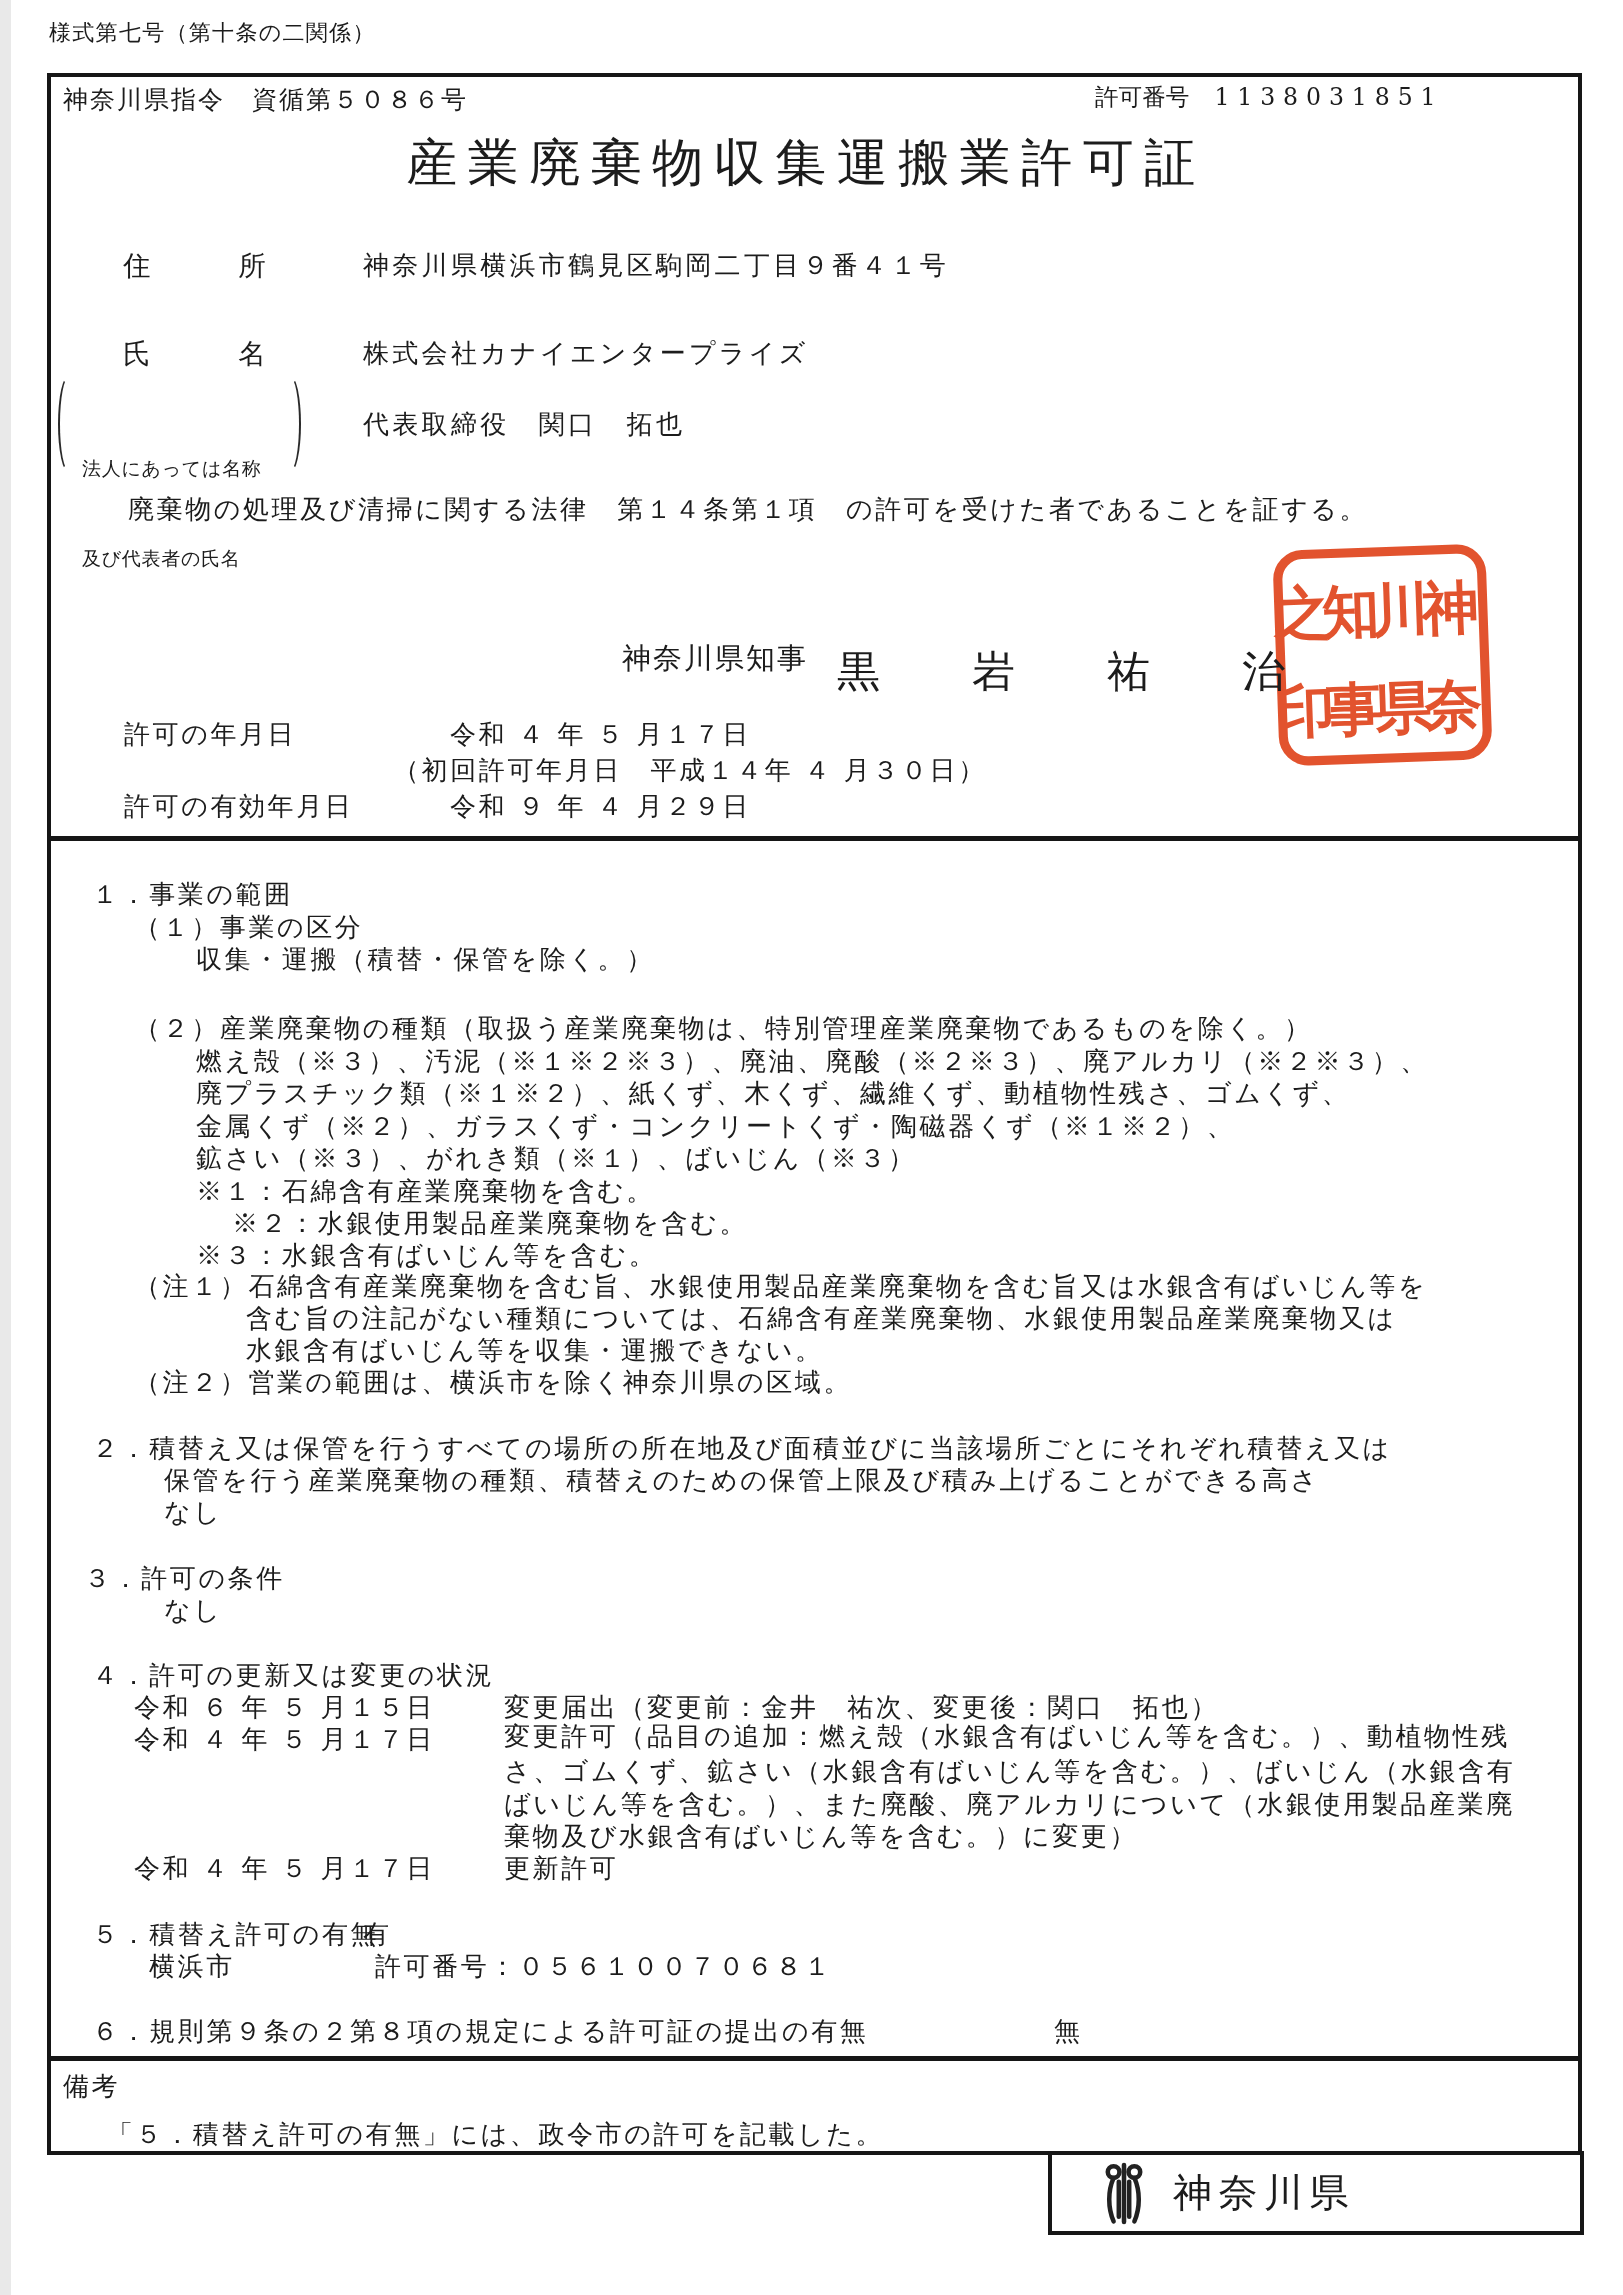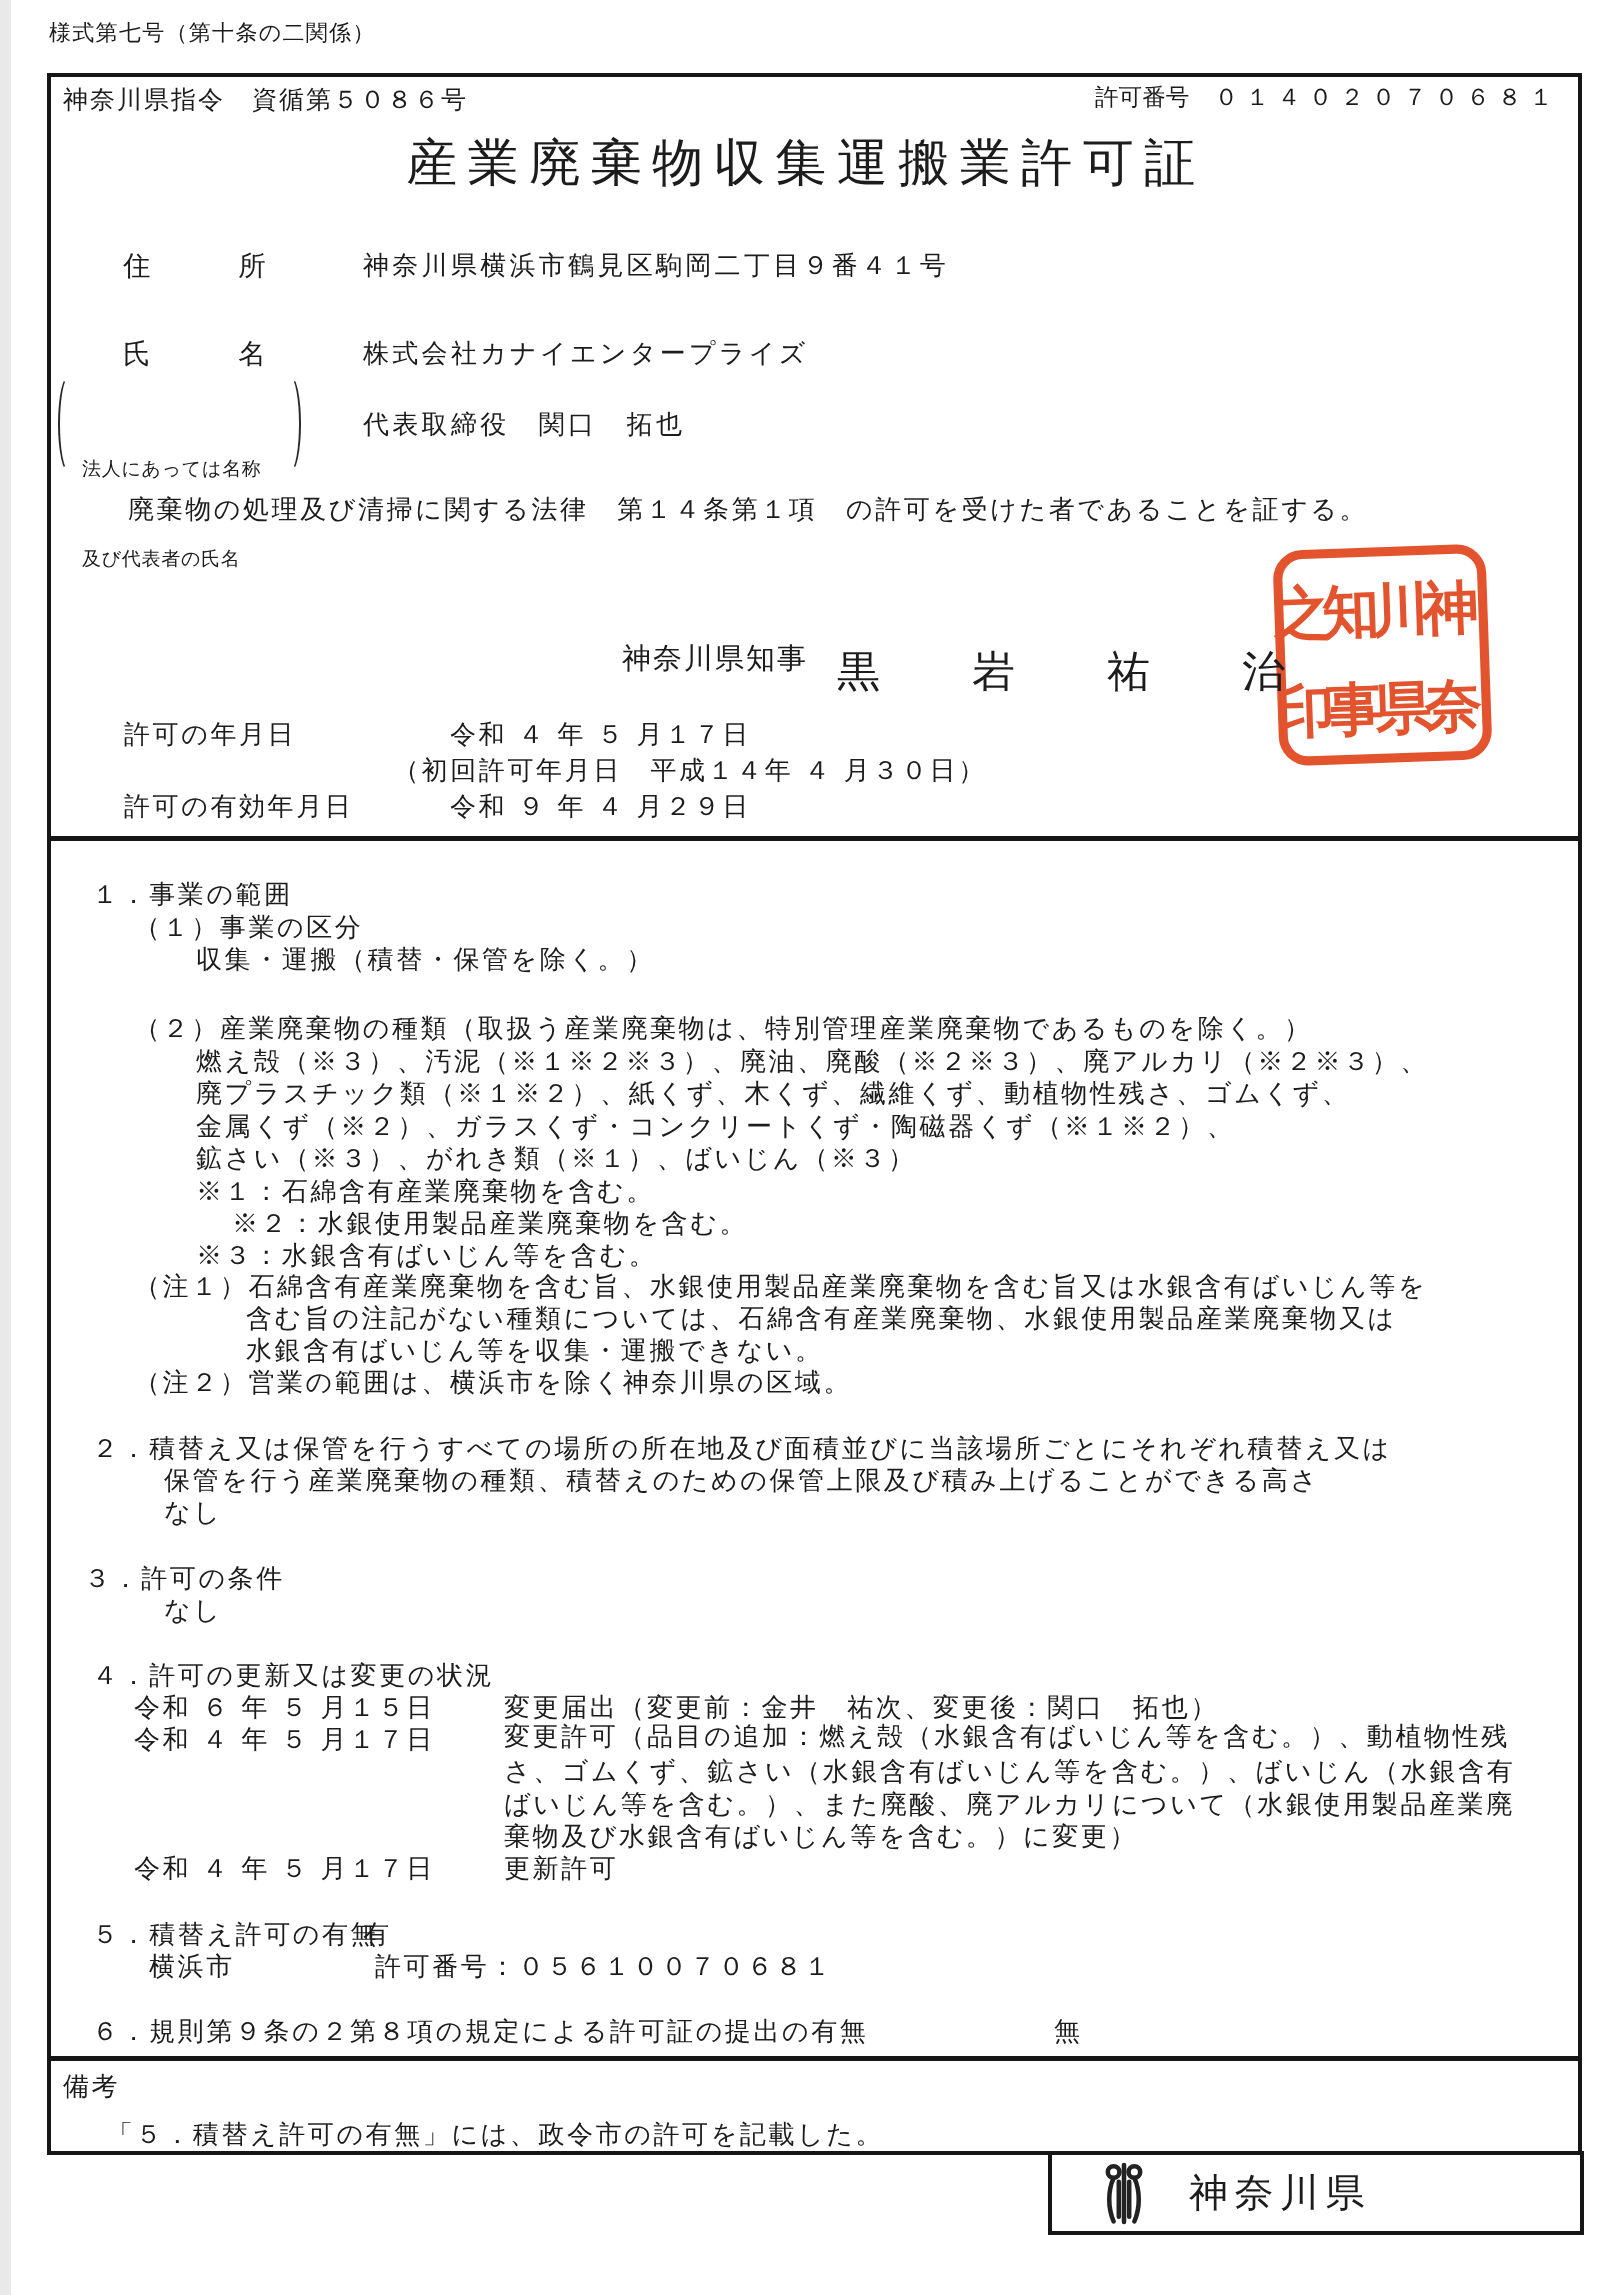--- a/index.html
+++ b/index.html
@@ -35,35 +35,35 @@
   .divider{position:absolute;left:47px;width:1535px;height:4.6px;background:#161616;}
   .bline{position:absolute;font-size:26px;letter-spacing:2.6px;white-space:pre;line-height:1.1;}
   .remarks-label{left:63px;top:2072px;font-size:26px;letter-spacing:2.6px;}
   .remarks-text{left:107px;top:2120px;font-size:26px;letter-spacing:2.6px;}
   .pref-box{
     position:absolute;left:1048px;top:2151px;width:536px;height:84px;
     border:4.6px solid #161616;box-sizing:border-box;background:#fff;
     display:flex;align-items:center;z-index:4;
   }
   .pref-box .emblem{margin-left:48px;}
-  .pref-name{font-size:39px;letter-spacing:6.5px;margin-left:41px;}
+  .pref-name{font-size:39px;letter-spacing:6.5px;margin-left:25px;}
 </style>
 </head>
 <body>
 
 <div class="scan-edge"></div>
 
 <div class="abs form-label">様式第七号（第十条の二関係）</div>
 
 <div class="main-box"></div>
 
 <div class="abs directive">神奈川県指令　資循第５０８６号</div>
 <div class="abs permit-no-row">
   <span>許可番号</span>
-  <span class="num">０１４０２０７０６８１</span>
+  <span class="num">1138031851</span>
 </div>
 
 <div class="abs doc-title">産業廃棄物収集運搬業許可証</div>
 
 <div class="abs fld-label" style="left:123px;top:250px;">住　　　所</div>
 <div class="abs fld-value" style="left:363px;top:251px;">神奈川県横浜市鶴見区駒岡二丁目９番４１号</div>
 
 <div class="abs fld-label" style="left:123px;top:338px;">氏　　　名</div>
 <div class="abs fld-value" style="left:363px;top:339px;">株式会社カナイエンタープライズ</div>
 

